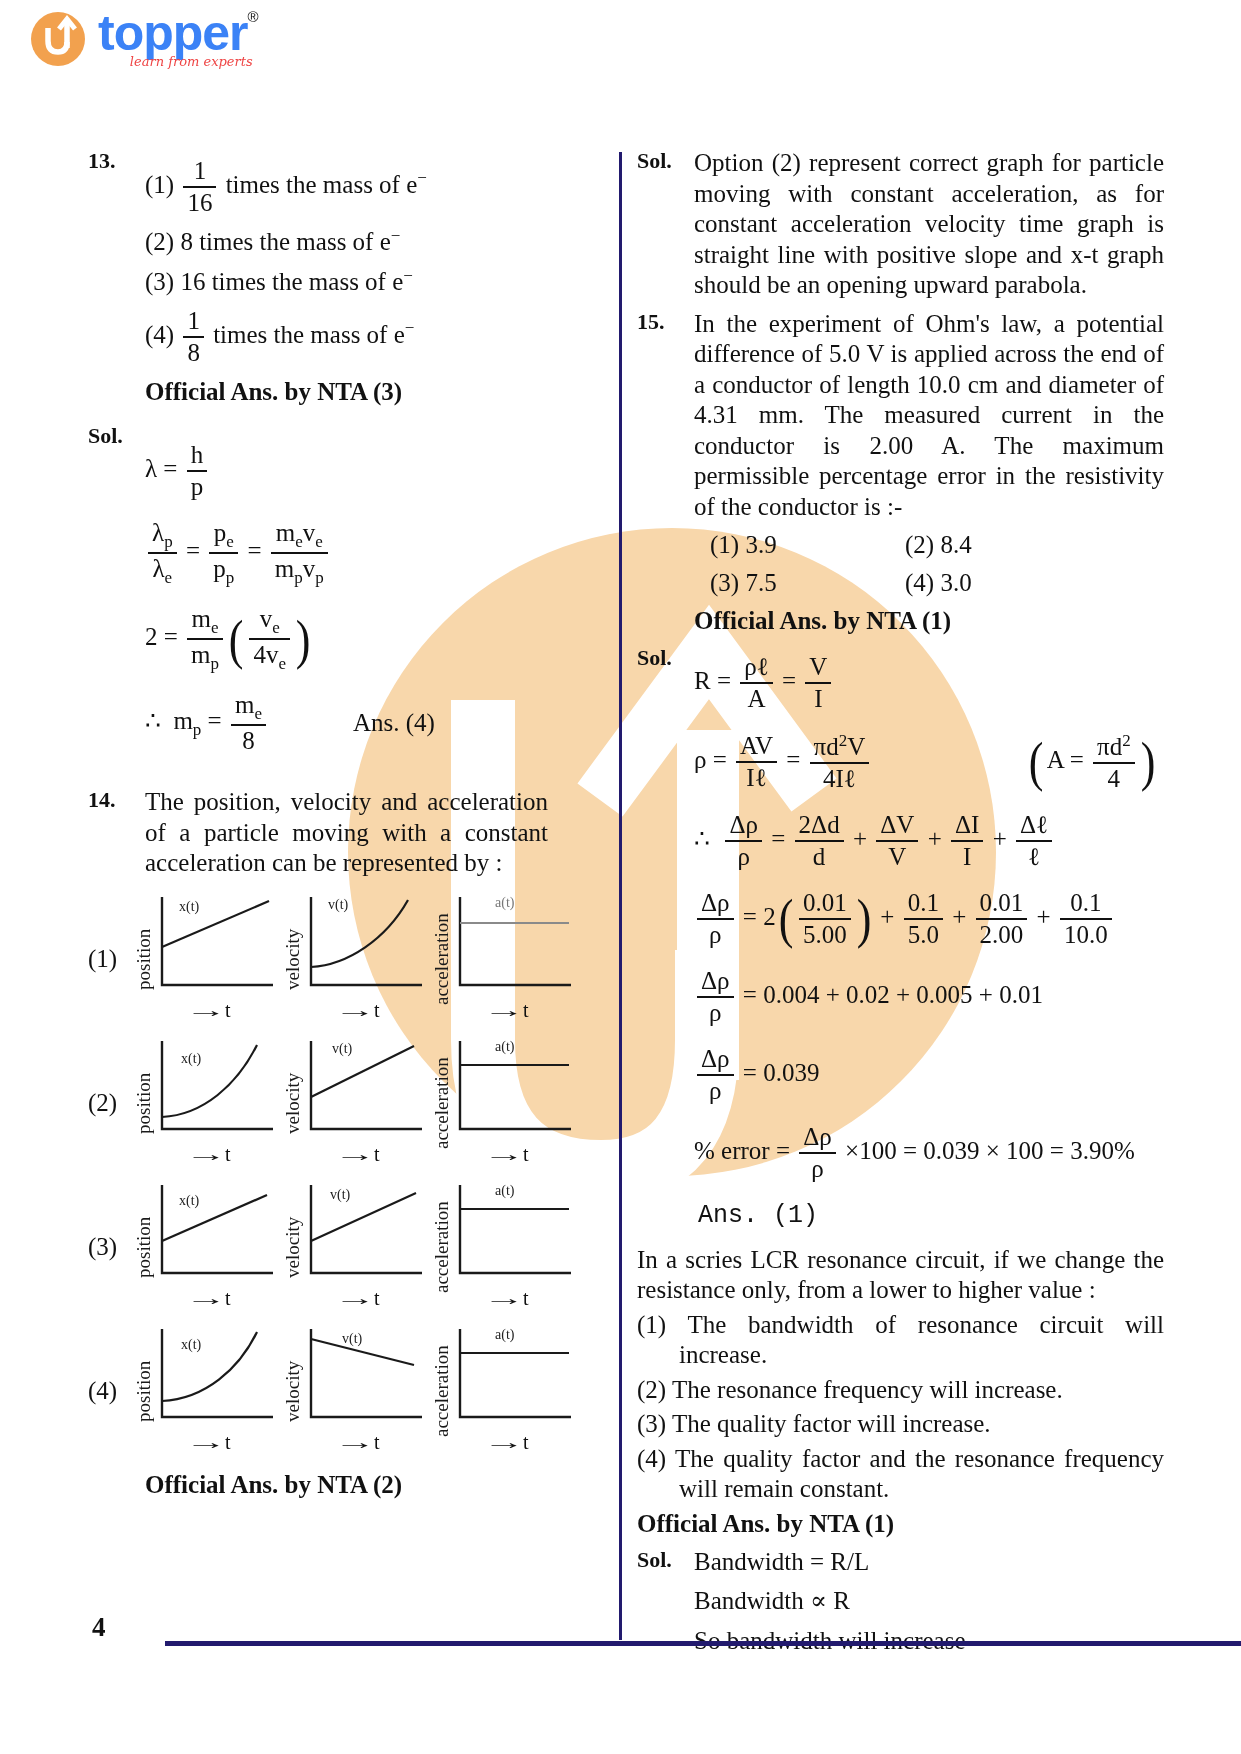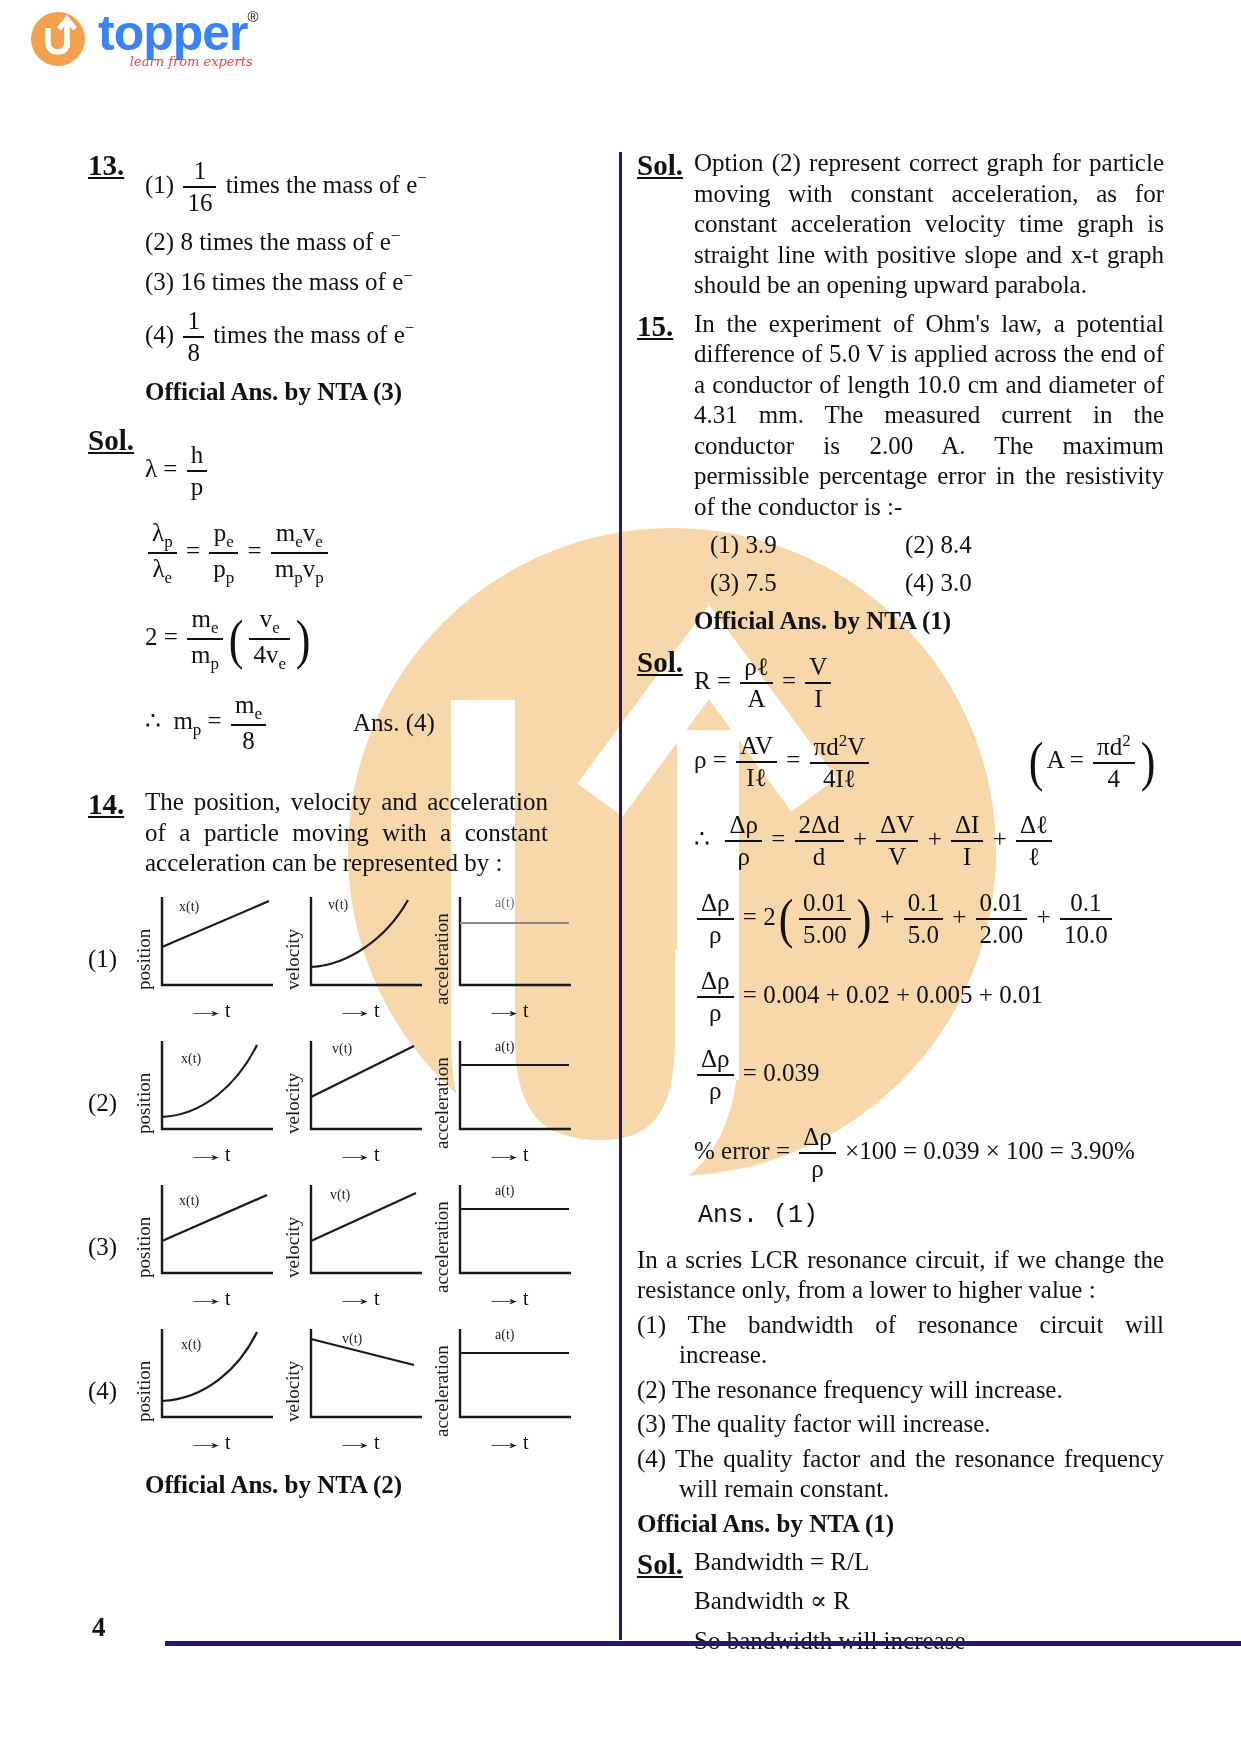--- a/index.html
+++ b/index.html
@@ -15,21 +15,21 @@
   .brand-reg{font-family:"Liberation Sans",sans-serif;font-size:15px;vertical-align:28px;font-weight:400;}
   .brand-tagline{text-align:right;font-style:italic;font-size:13px;color:#ef4444;margin-top:-4px;padding-right:6px;font-family:"DejaVu Serif",serif;}
   
   .col-left{position:absolute;left:88px;top:148px;width:460px;}
   .col-right{position:absolute;left:637px;top:148px;width:527px;}
   .divider{position:absolute;left:619px;top:152px;width:3px;height:1488px;background:#221a6e;z-index:3;}
   .footer-rule{position:absolute;left:165px;top:1641px;width:1076px;height:5px;background:#221a6e;z-index:3;}
   .page-num{position:absolute;left:92px;top:1612px;font-weight:bold;font-size:27px;z-index:3;}
   
   .qrow{display:flex;margin:0 0 8px 0;}
-  .qnum{width:57px;flex-shrink:0;font-weight:bold;font-size:29px;line-height:1.22;text-decoration:underline;}
+  .qnum{width:57px;flex-shrink:0;font-weight:bold;font-size:22px;line-height:1.22;}
   .qbody{flex:1;font-size:25px;line-height:1.22;text-align:justify;}
   .opt{margin:9px 0;font-size:25px;line-height:1.2;}
   .opt2{margin:4px 16px;}
   .hang{padding-left:42px;text-indent:-42px;text-align:justify;margin:4px 0;}
   .official{font-weight:bold;font-size:25px;margin:10px 0 8px 0;}
   .optgrid{display:grid;grid-template-columns:195px 1fr;margin:4px 0;}
   
   .mline{margin:18px 0;font-size:25px;line-height:1.2;}
   .split{display:flex;align-items:center;}
   .fr{display:inline-block;vertical-align:middle;text-align:center;margin:0 3px;}

